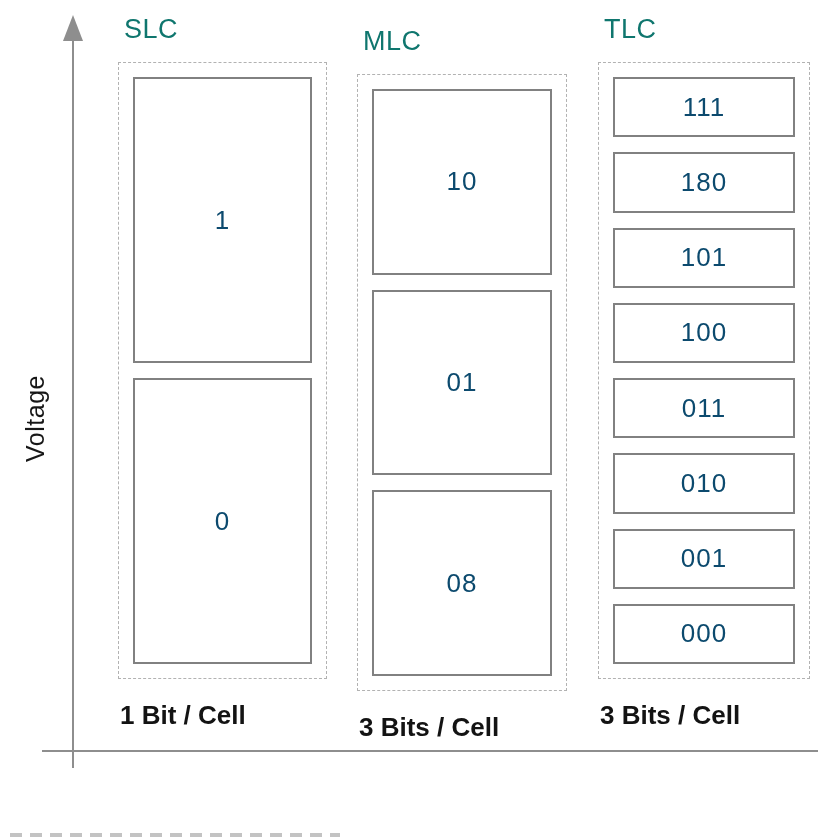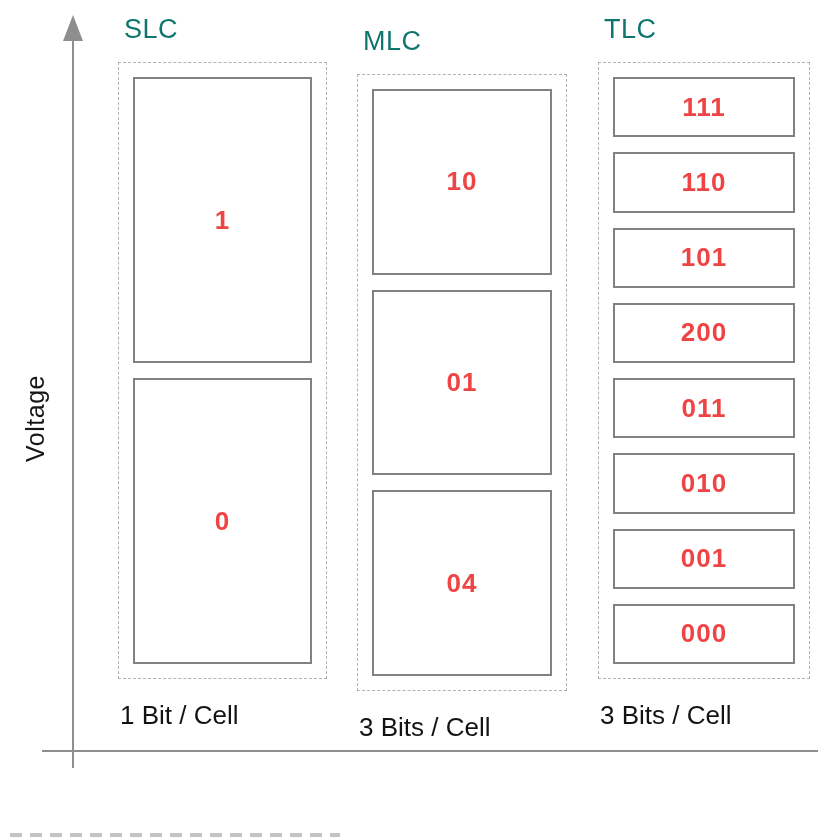--- a/index.html
+++ b/index.html
@@ -87,29 +87,29 @@
   }
   .cell {
     flex: 1;
     box-sizing: border-box;
     border: 2px solid #818181;
     background: #ffffff;
     display: flex;
     align-items: center;
     justify-content: center;
     font-size: 26px;
-    font-weight: 700;
-    color: #ef4444;
+    font-weight: 400;
+    color: #0c4a6e;
     letter-spacing: 1px;
   }
   .col-footer {
     margin-top: 21px;
     padding-left: 2px;
     font-size: 26px;
-    font-weight: 400;
+    font-weight: 700;
     color: #131313;
     white-space: nowrap;
   }
 
   
   .caption {
     position: absolute;
     left: 10px;
     top: 797px;
     font-size: 21px;
@@ -149,32 +149,32 @@
       <div class="cell">0</div>
     </div>
     <div class="col-footer">1 Bit / Cell</div>
   </section>
 
   <section class="column col-mlc">
     <div class="col-header">MLC</div>
     <div class="cells-box">
       <div class="cell">10</div>
       <div class="cell">01</div>
-      <div class="cell">04</div>
+      <div class="cell">08</div>
     </div>
     <div class="col-footer">3 Bits / Cell</div>
   </section>
 
   <section class="column col-tlc">
     <div class="col-header">TLC</div>
     <div class="cells-box">
       <div class="cell">111</div>
-      <div class="cell">110</div>
+      <div class="cell">180</div>
       <div class="cell">101</div>
-      <div class="cell">200</div>
+      <div class="cell">100</div>
       <div class="cell">011</div>
       <div class="cell">010</div>
       <div class="cell">001</div>
       <div class="cell">000</div>
     </div>
     <div class="col-footer">3 Bits / Cell</div>
   </section>
 
   <div class="cutoff-text-strip"></div>
 

